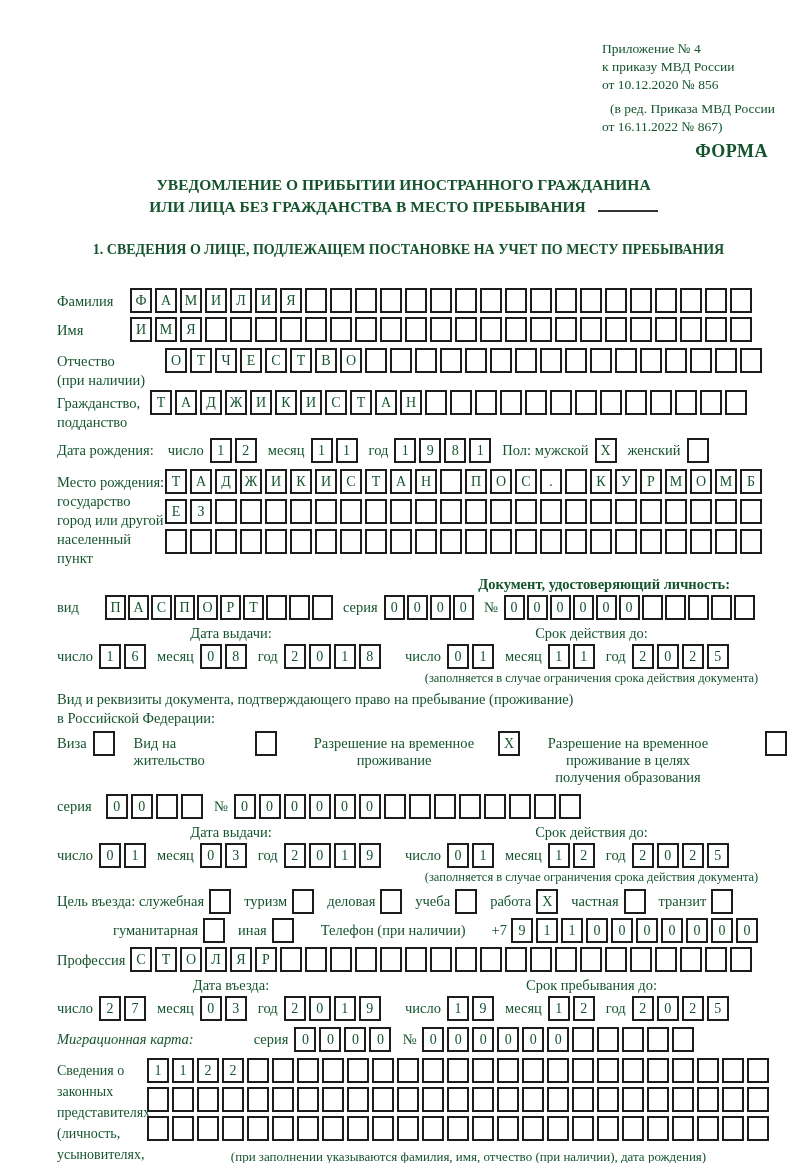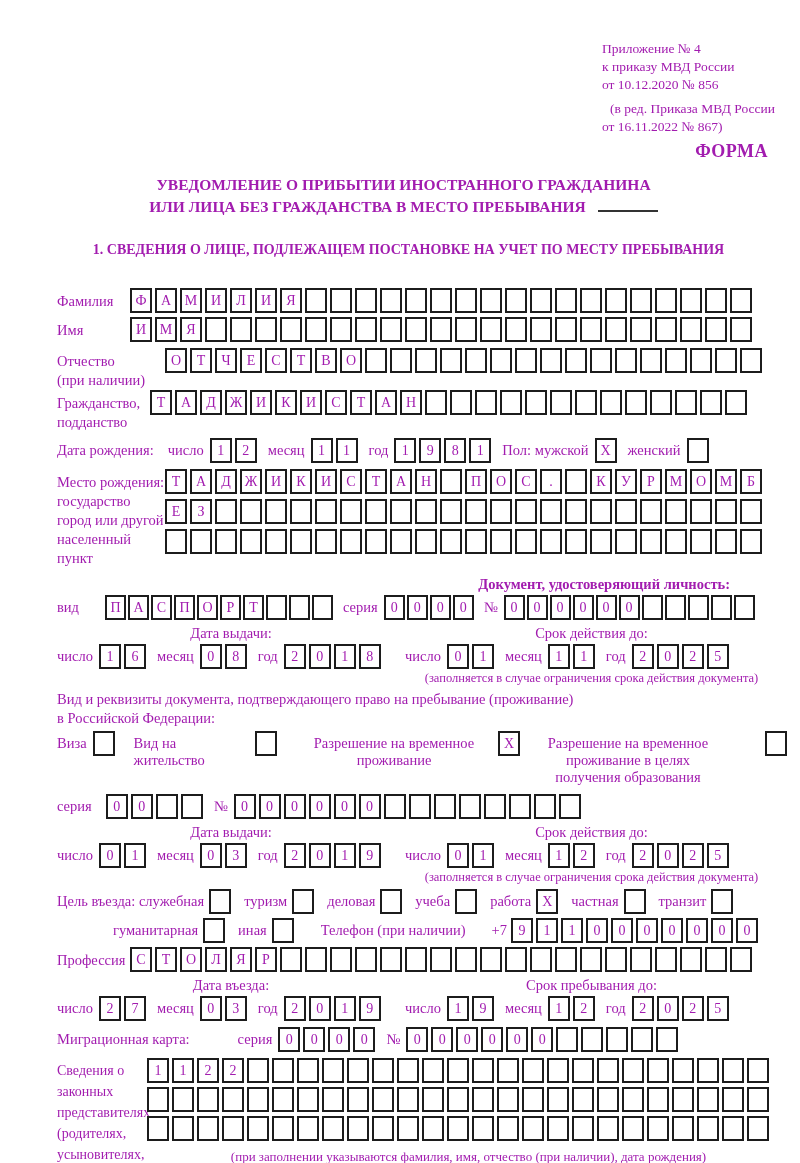--- a/index.html
+++ b/index.html
@@ -1,18 +1,18 @@
 <!DOCTYPE html>
 <html><head>
 <meta charset="utf-8">
 <style>
   * { margin:0; padding:0; box-sizing:border-box; }
   html,body { background:#ffffff; }
   .page {
-    width:800px; height:1163px; background:#fff; color:#a21caf;
+    width:800px; height:1163px; background:#fff; color:#14532d;
     font-family:"Liberation Serif","DejaVu Serif",serif;
     padding:40px 10px 10px 57px; overflow:hidden; position:relative;
   }
   .appendix { margin-left:auto; width:188px; font-size:13.5px; line-height:18px; }
   .appendix .sub { margin-top:2px; }
   .forma { margin-top:5px; margin-right:22px; text-align:right; font-weight:bold; font-size:18px; letter-spacing:.5px; }
   .title { margin-top:12px; text-align:center; font-weight:bold; font-size:15.5px; line-height:22px; padding-right:40px; }
   .blank-line { display:inline-block; width:60px; border-bottom:2px solid #333; margin-left:12px; }
   .sec-title { margin-top:24px; text-align:center; font-weight:bold; font-size:14px; padding-right:30px; }
 
@@ -636,21 +636,21 @@
             <span class="cell">2</span>
             <span class="cell">0</span>
             <span class="cell">2</span>
             <span class="cell">5</span>
           </span>
       </div>
     </div>
   </div>
 
   <div class="frow mt6">
-    <span class="sub first" style="margin-right:40px;">Миграционная карта:</span>
+    <span class="sub first" style="margin-right:52px;font-style:italic;">Миграционная карта:</span>
     <span class="sub">серия</span>
     <span class="cells">
         <span class="cell">0</span>
         <span class="cell">0</span>
         <span class="cell">0</span>
         <span class="cell">0</span>
       </span>
     <span class="sub">№</span>
     <span class="cells">
         <span class="cell">0</span>
@@ -665,21 +665,21 @@
         <span class="cell"></span>
         <span class="cell"></span>
       </span>
   </div>
 
   <div class="reps">
     <span class="lbl">
       <div>Сведения о</div>
       <div>законных</div>
       <div>представителях</div>
-      <div>(родителях,</div>
+      <div>(личность,</div>
       <div>усыновителях,</div>
       <div>попечителях)</div>
     </span>
     <span class="reps-right">
       <span class="cells">
           <span class="cell">1</span>
           <span class="cell">1</span>
           <span class="cell">2</span>
           <span class="cell">2</span>
           <span class="cell"></span>

